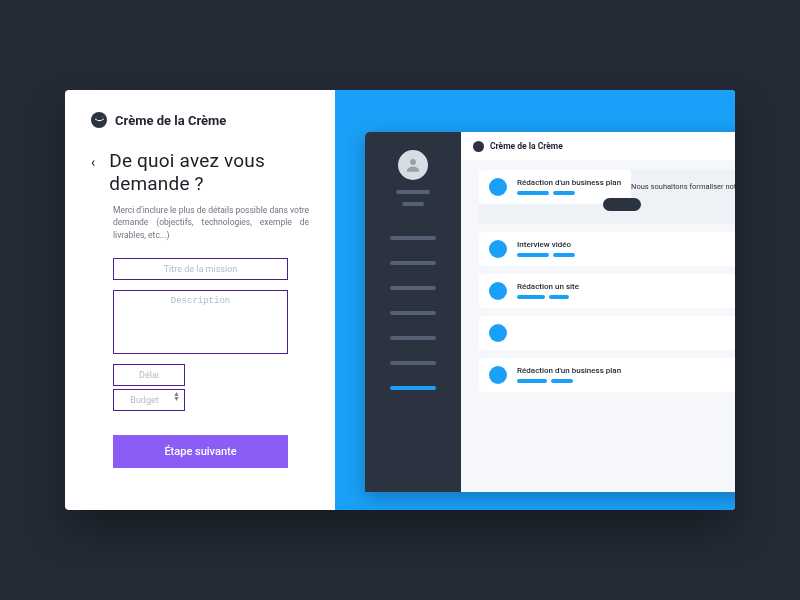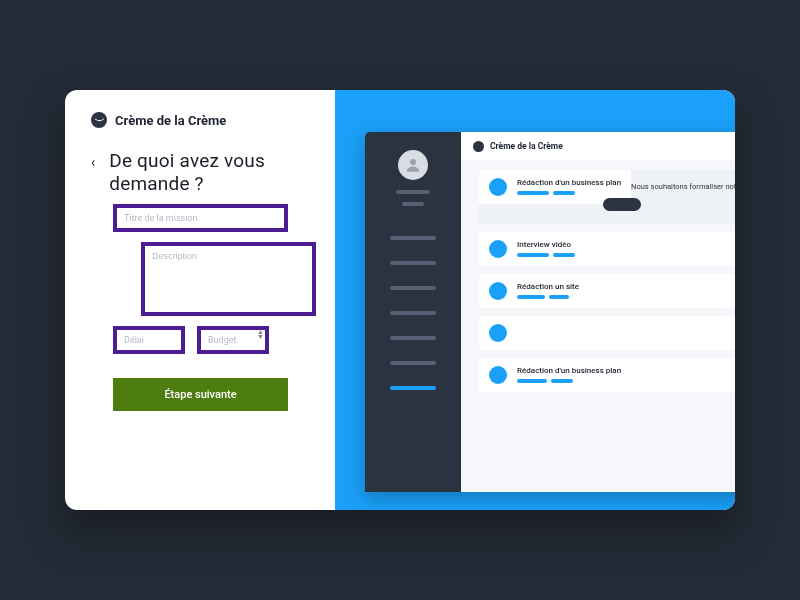--- a/index.html
+++ b/index.html
@@ -1,44 +1,44 @@
 <!DOCTYPE html>
 <html><head>
 <meta charset="utf-8">
 <style>
   * { box-sizing: border-box; margin: 0; padding: 0; font-family: -apple-system, BlinkMacSystemFont, "Segoe UI", Roboto, sans-serif; }
   body { background: #242b36; width: 800px; height: 600px; overflow: hidden; display: flex; align-items: center; justify-content: center; }
   .card {
-    width: 670px; height: 420px; background: #fff; border-radius: 12px;
+    width: 670px; height: 420px; background: #fff; border-radius: 4px;
     box-shadow: 0 20px 40px rgba(0,0,0,0.35);
     display: flex; overflow: hidden; position: relative;
   }
   .left { width: 270px; padding: 22px 26px 22px 26px; }
   .brand { display: flex; align-items: center; gap: 8px; margin-bottom: 22px; }
   .brand-icon {
     width: 16px; height: 16px; border-radius: 50%;
     background: #2b3240; display: flex; align-items: center; justify-content: center;
   }
   .brand-icon-inner { width:7px; height:7px; border:1.5px solid #fff; border-top:none; border-left:none; border-radius:0 0 7px 0; transform: rotate(45deg) translate(-1px,-1px);}
   .brand-text { font-weight: 700; font-size: 13px; color: #1e2430; }
   .title-row { display: flex; gap: 14px; margin-bottom: 8px; }
   .back { font-size: 14px; color: #222; padding-top: 4px; cursor: pointer; }
   .title { font-size: 19px; font-weight: 400; color: #1b1f27; line-height: 1.2; letter-spacing: 0.2px; }
   .desc { font-size: 8.5px; color: #6f7580; line-height: 1.5; margin-left: 22px; margin-bottom: 16px; text-align: justify;}
   .form { margin-left: 22px; display: flex; flex-direction: column; gap: 10px; }
-  .inp { width: 175px; border: 4px solid #4c1d95; font-size: 9px; color: #9aa1ad; padding: 5px 7px; background:#fff; }
+  .inp { width: 175px; border: 1px solid #4c1d95; font-size: 9px; color: #9aa1ad; padding: 5px 7px; background:#fff;text-align:center; }
   .inp::placeholder { color: #b4bac4; }
-  textarea.inp { height: 74px; resize: none; font-family: Liberation Sans, sans-serif; margin-left: 28px; }
-  .row { display: flex; gap: 12px; }
+  textarea.inp { height: 64px; resize: none; font-family: Liberation Mono, monospace; }
+  .row { display: flex; gap: 2px; flex-direction: column; }
   .small { width: 72px; }
   .select-wrap { position: relative; width: 72px; }
   .select-wrap .inp { width: 100%; padding-right: 16px; }
   .select-caret { position: absolute; right: 5px; top: 4px; font-size: 7px; color: #7a808c; line-height: 0.8; display:flex; flex-direction:column; gap:0;}
   .primary-btn {
-    margin-top: 14px; width: 175px; background: #4d7c0f; color: #fff; border: none;
+    margin-top: 14px; width: 175px; background: #8b5cf6; color: #fff; border: none;
     padding: 10px 0; font-size: 11px; font-weight: 500; cursor: pointer;
   }
 
   .right { flex: 1; background: #1aa0f8; position: relative; overflow: hidden; }
   .preview {
     position: absolute; top: 42px; left: 30px; width: 520px; height: 360px;
     display: flex; border-radius: 5px 0 0 0; overflow: hidden;
     box-shadow: 0 6px 20px rgba(0,0,0,0.25);
   }
   .pv-side { width: 96px; background: #2b3240; display: flex; flex-direction: column; align-items: center; padding-top: 18px; }
@@ -80,20 +80,21 @@
       <span class="brand-icon">
           <span class="brand-icon-inner"></span>
         </span>
       <span class="brand-text">Crème de la Crème</span>
     </div>
 
     <div class="title-row">
       <span class="back">‹</span>
       <h1 class="title">De quoi avez vous demande ?</h1>
     </div>
+    <p class="desc">Merci d'inclure le plus de détails possible dans votre demande (objectifs, technologies, exemple de livrables, etc...)</p>
 
     <div class="form">
       <input class="inp" placeholder="Titre de la mission" style="">
       <textarea class="inp" placeholder="Description" style=""></textarea>
       <div class="row">
         <input class="inp small" placeholder="Délai" style="">
         <div class="select-wrap">
           <input class="inp" placeholder="Budget" style="">
           <span class="select-caret">
               <span>▲</span>

